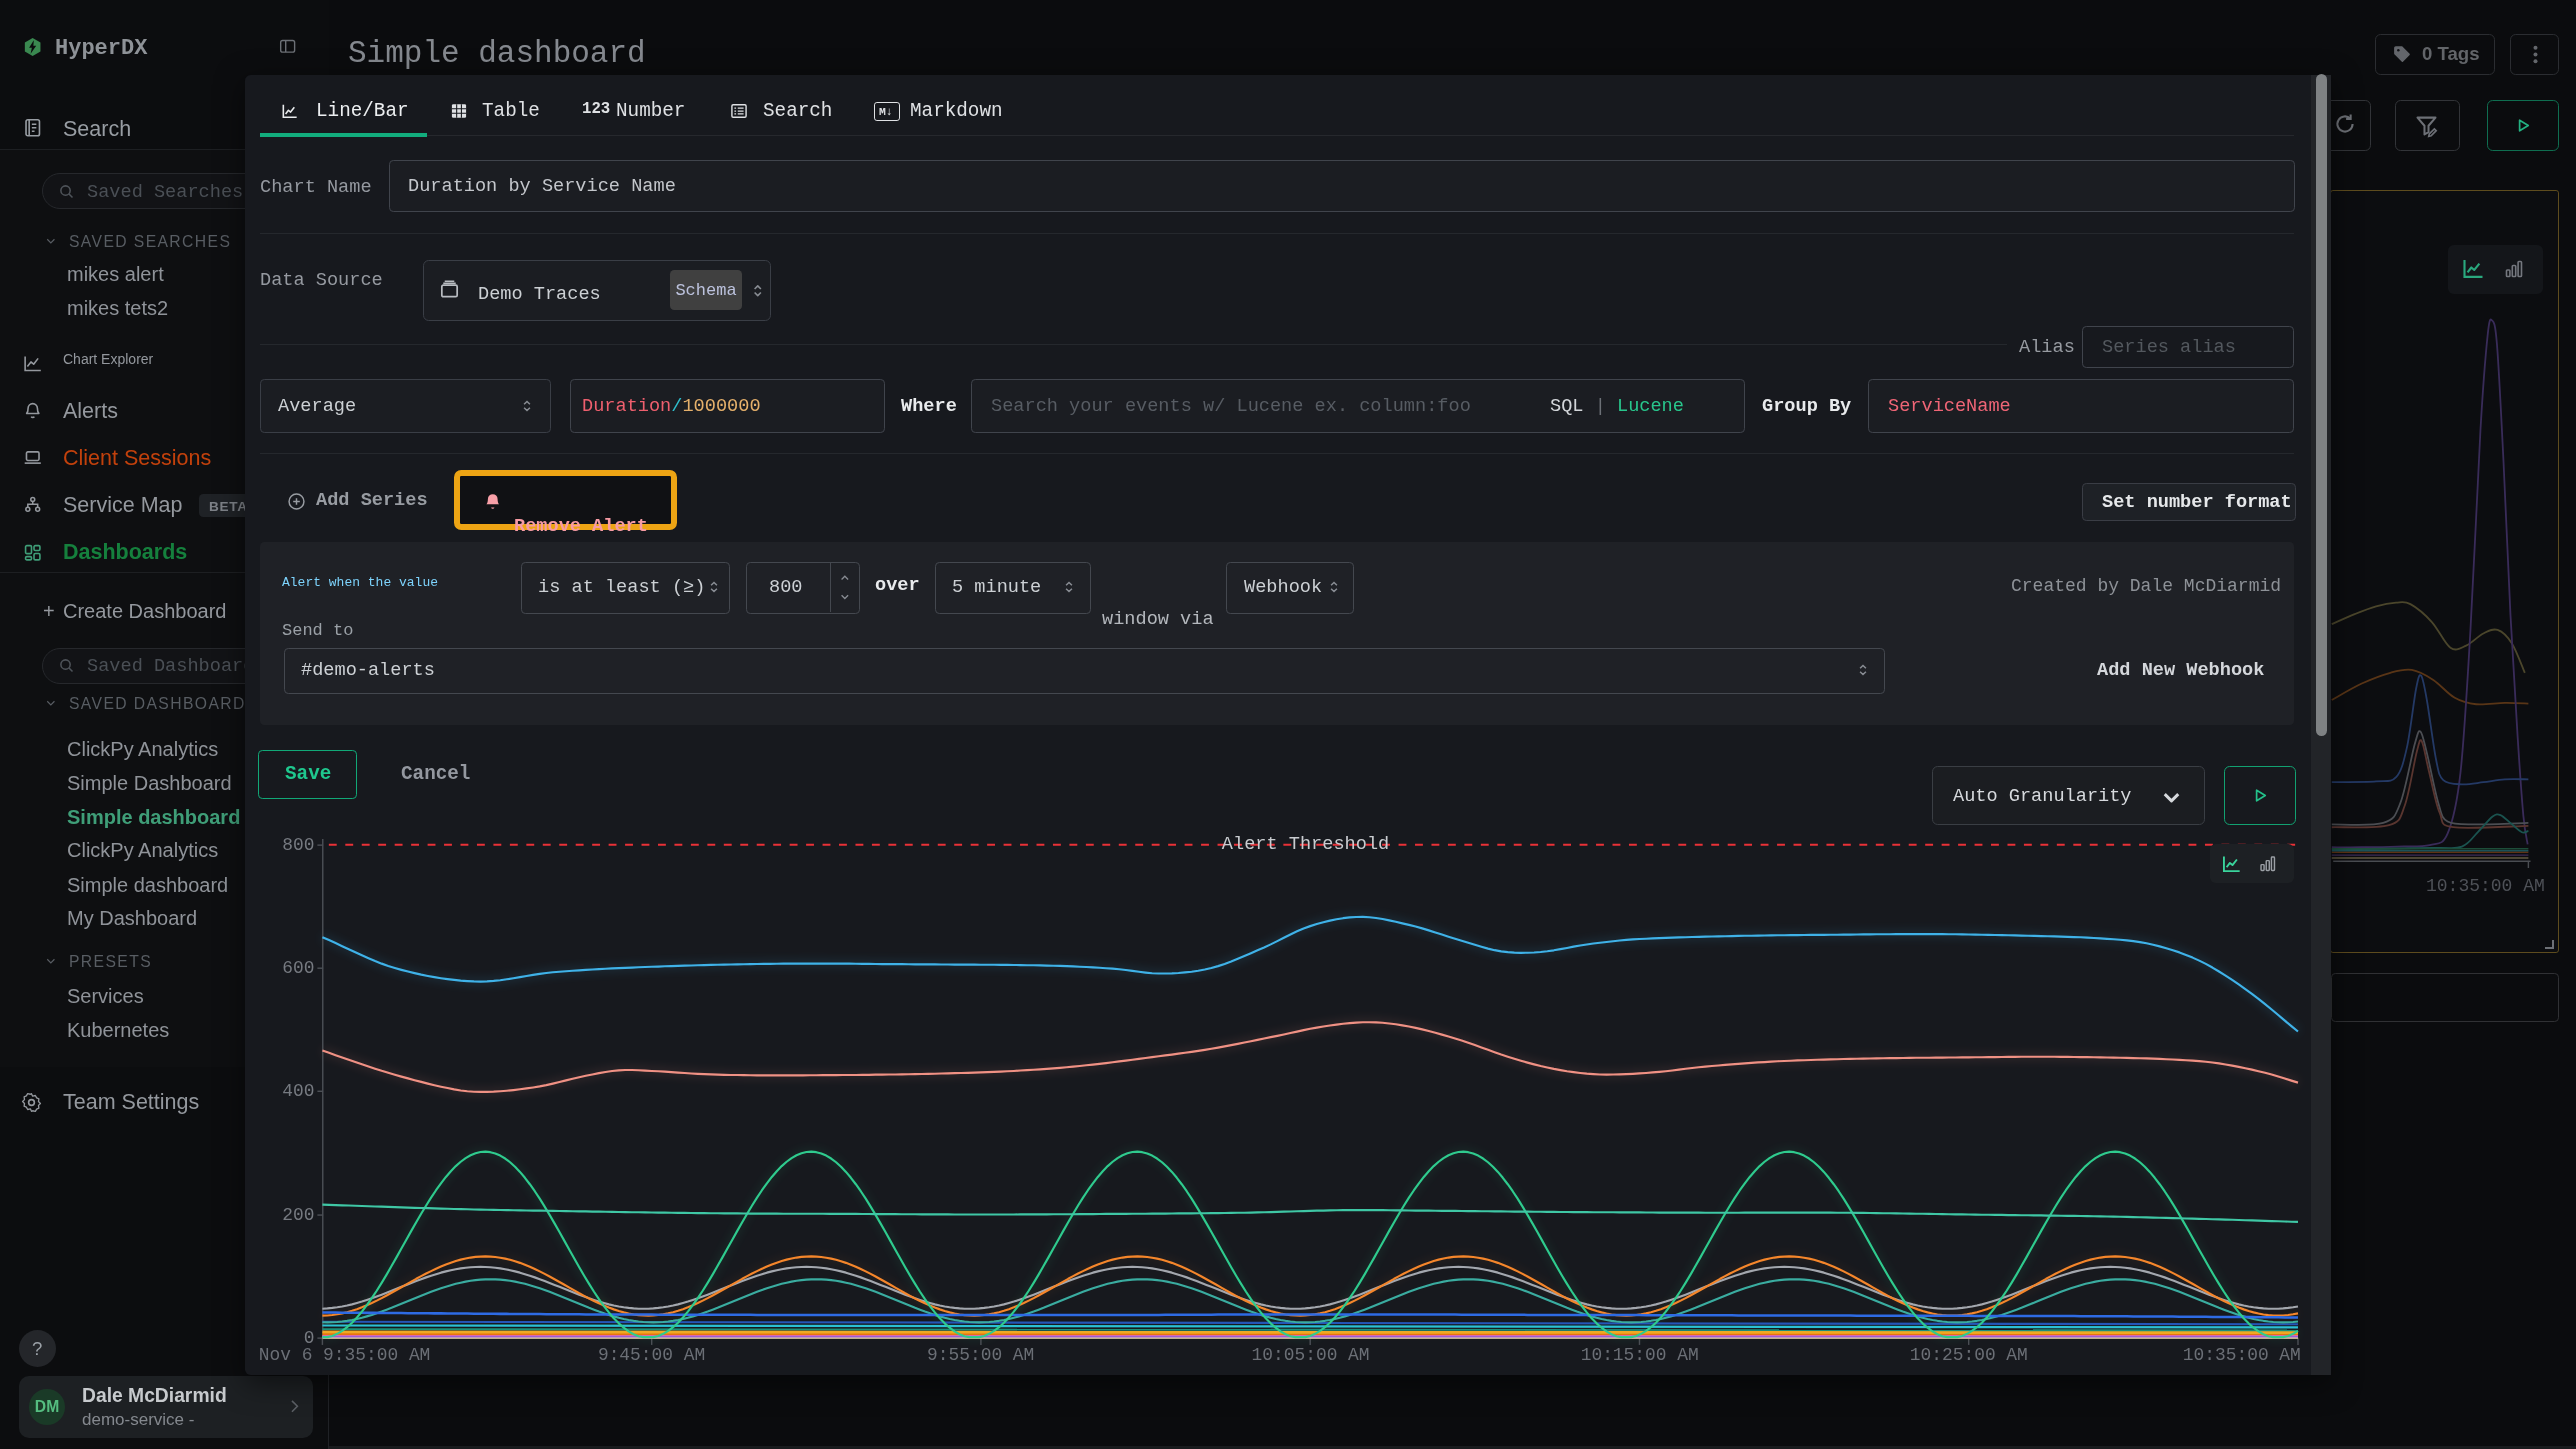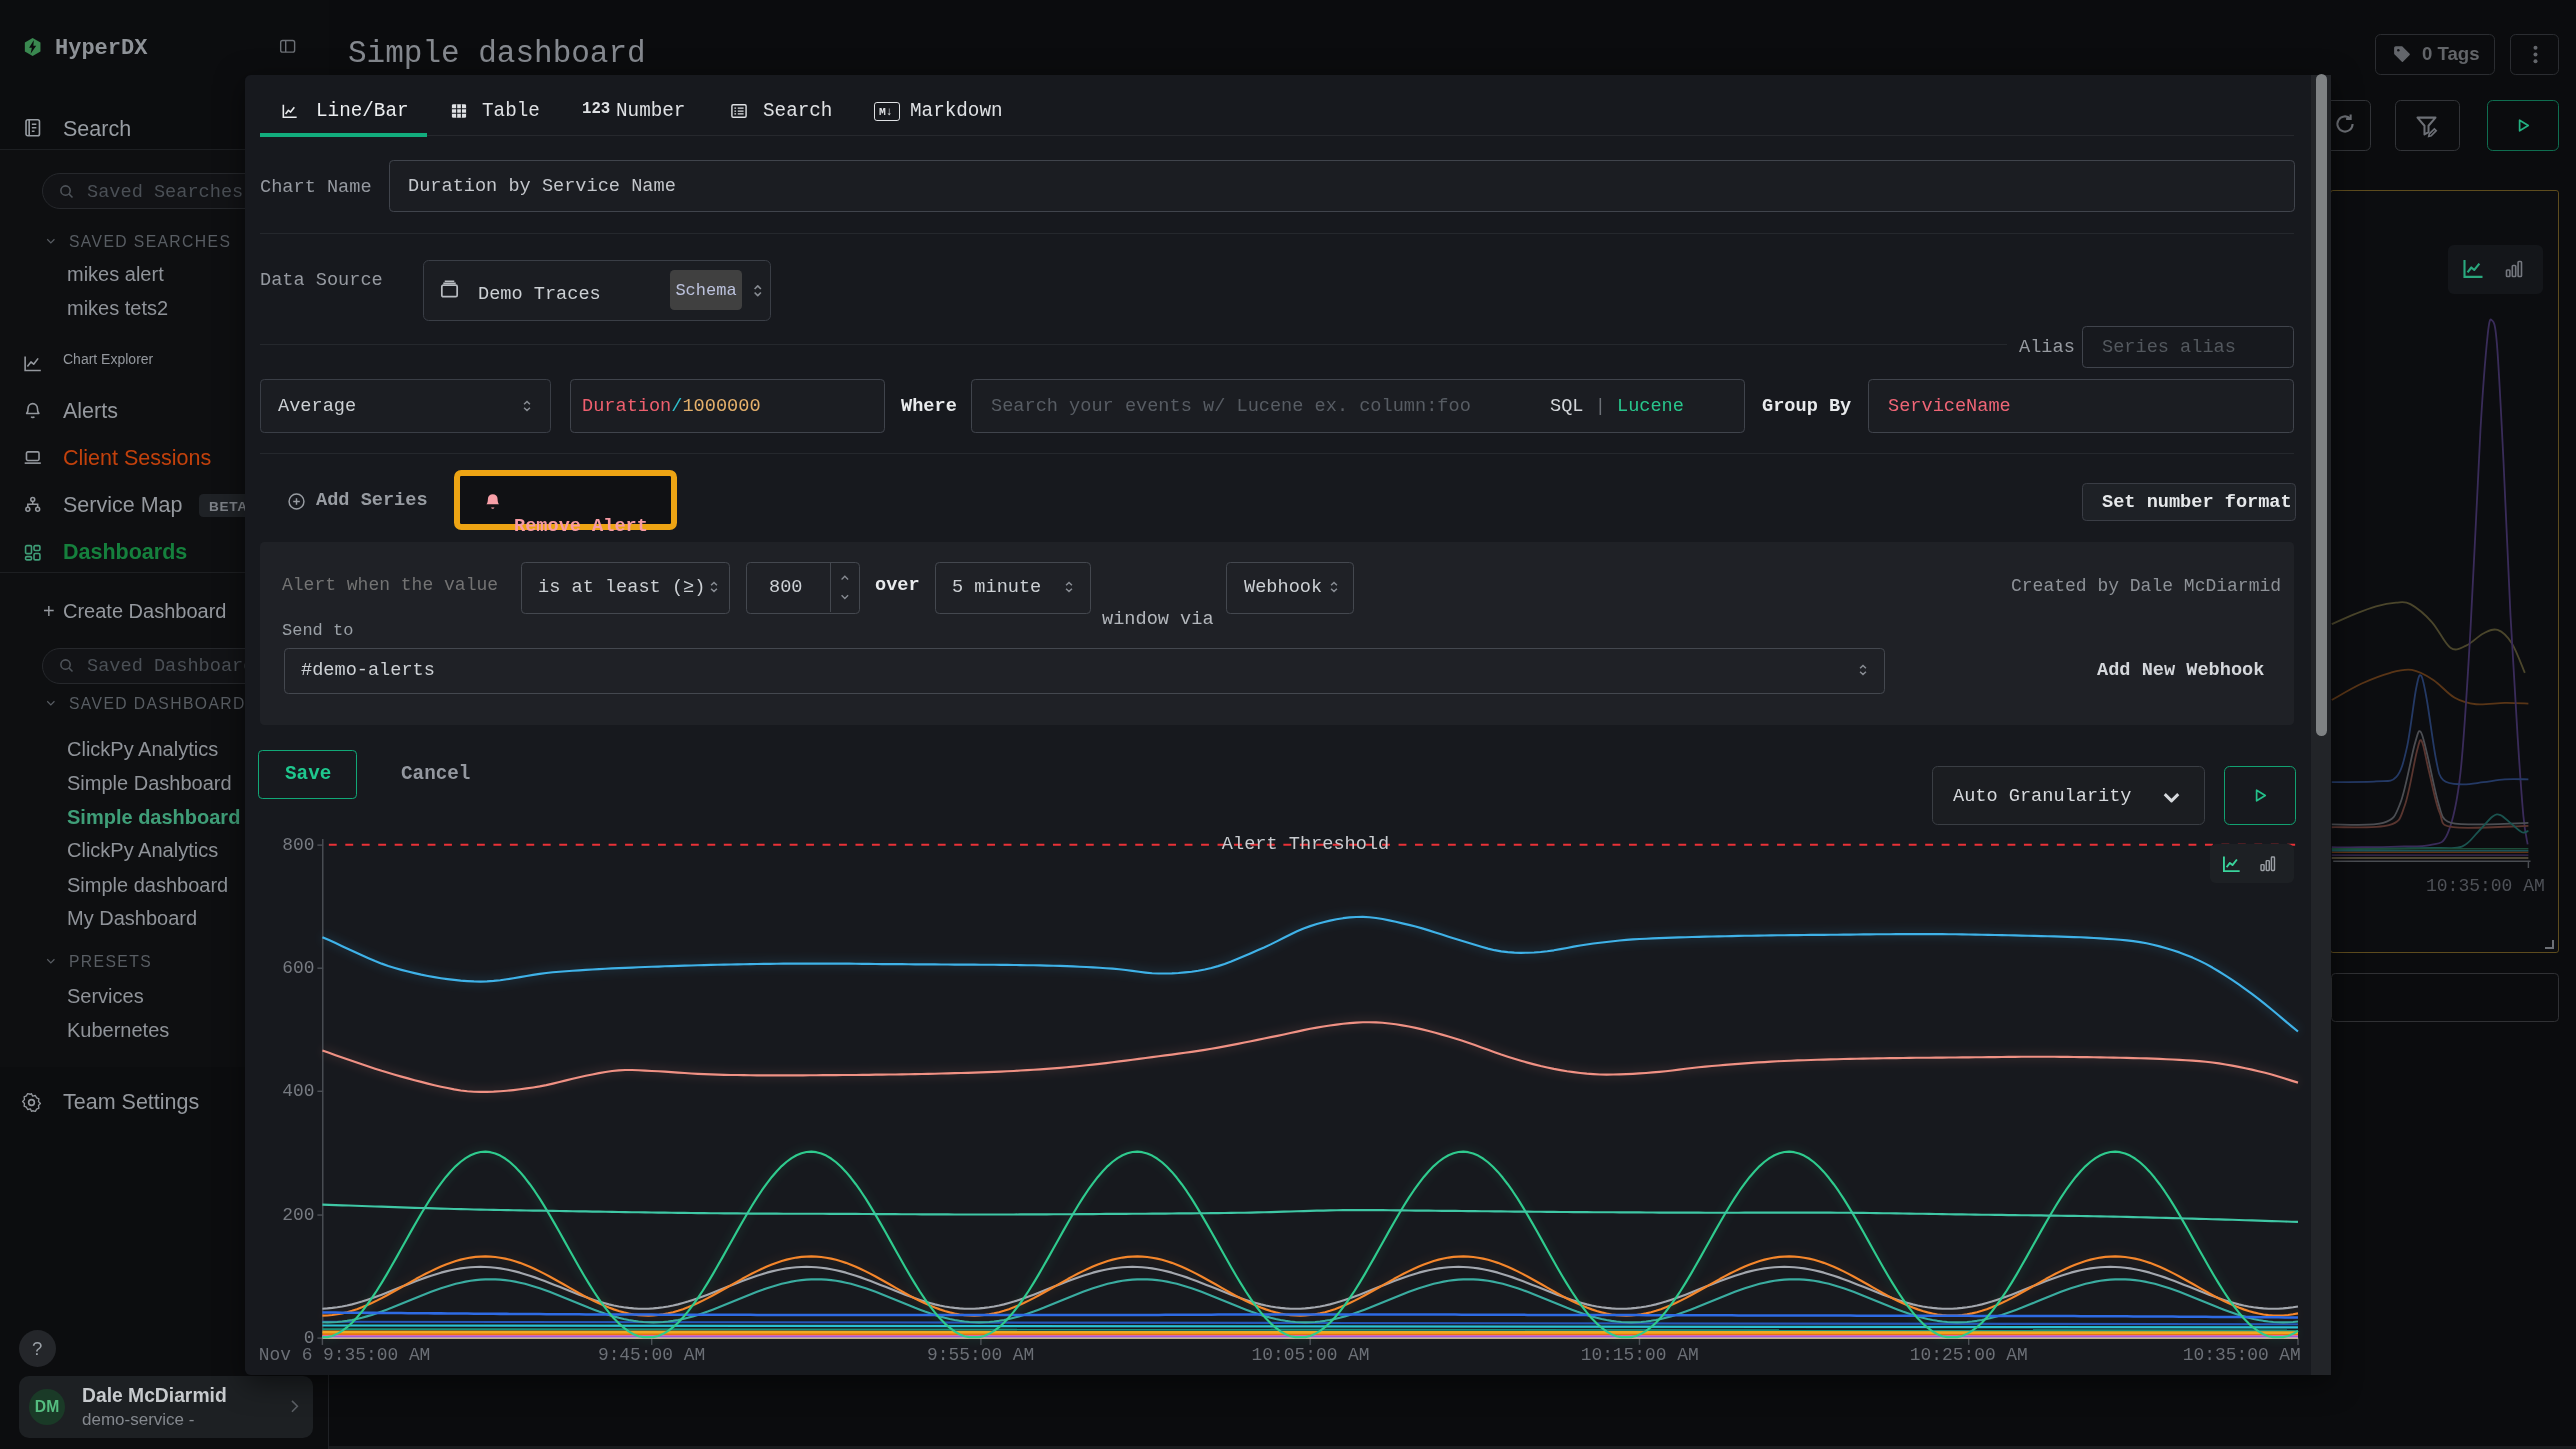--- a/index.html
+++ b/index.html
@@ -235,21 +235,21 @@
 <div class="abs mono" style="left:316px;top:490px;font-size:18.6px;font-weight:bold;color:#989ca2">Add Series</div>
 <div class="abs" style="left:454px;top:470px;width:223px;height:60px;border:6.4px solid #eda414;border-radius:7.2px;background:#101114"></div>
 <svg style="position:absolute;left:482px;top:491px" width="21.5" height="21.5" viewBox="0 0 24 24" fill="none">
     <path d="M12 3.5a5.4 5.4 0 0 0-5.4 5.4c0 4.4-1.7 6-1.7 6h14.2s-1.7-1.6-1.7-6A5.4 5.4 0 0 0 12 3.5z" fill="#f8a0a8"></path>
     <path d="M10.1 18.3a2 2 0 0 0 3.8 0z" fill="#f8a0a8"></path>
   </svg>
 <div class="abs mono" style="left:514px;top:516px;font-size:18.6px;font-weight:bold;color:#f79ba4">Remove Alert</div>
 <div class="abs" style="left:2082px;top:483px;width:214px;height:38px;border:1.4px solid #3a3d45;border-radius:4.3px;background:#1e2126"></div>
 <div class="abs mono" style="left:2102px;top:492px;font-size:18.6px;font-weight:bold;color:#e6e8ea">Set number format</div>
 <div class="abs" style="left:260px;top:542px;width:2034px;height:183px;background:#1f2126;border-radius:4.3px"></div>
-<div class="abs mono" style="left:282px;top:575px;font-size:18px;color:#737373">Alert when the value</div>
+<div class="abs mono" style="left:282px;top:575px;font-size:13px;color:#7dd3fc">Alert when the value</div>
 <div class="abs" style="left:521px;top:562px;width:209px;height:52px;border:1.4px solid #44484f;border-radius:4.3px"></div>
 <div class="abs mono" style="left:538px;top:577px;font-size:18.6px;color:#ccd0d4">is at least (≥)</div>
 <svg style="position:absolute;left:704px;top:577px" width="20" height="20" viewBox="0 0 24 24" fill="none">
     <path d="M8.5 10l3.5-3.5L15.5 10" stroke="#888c93" stroke-width="1.8" stroke-linejoin="round"></path>
     <path d="M8.5 14l3.5 3.5L15.5 14" stroke="#888c93" stroke-width="1.8" stroke-linejoin="round"></path>
   </svg>
 <div class="abs" style="left:746px;top:562px;width:114px;height:52px;border:1.4px solid #44484f;border-radius:4.3px"></div>
 <div class="abs mono" style="left:769px;top:577px;font-size:18.6px;color:#ccd0d4">800</div>
 <div class="abs" style="left:830px;top:563px;width:1.4px;height:49px;background:#44484f"></div>
 <svg style="position:absolute;left:837px;top:570px" width="15.7" height="15.7" viewBox="0 0 24 24" fill="none">

